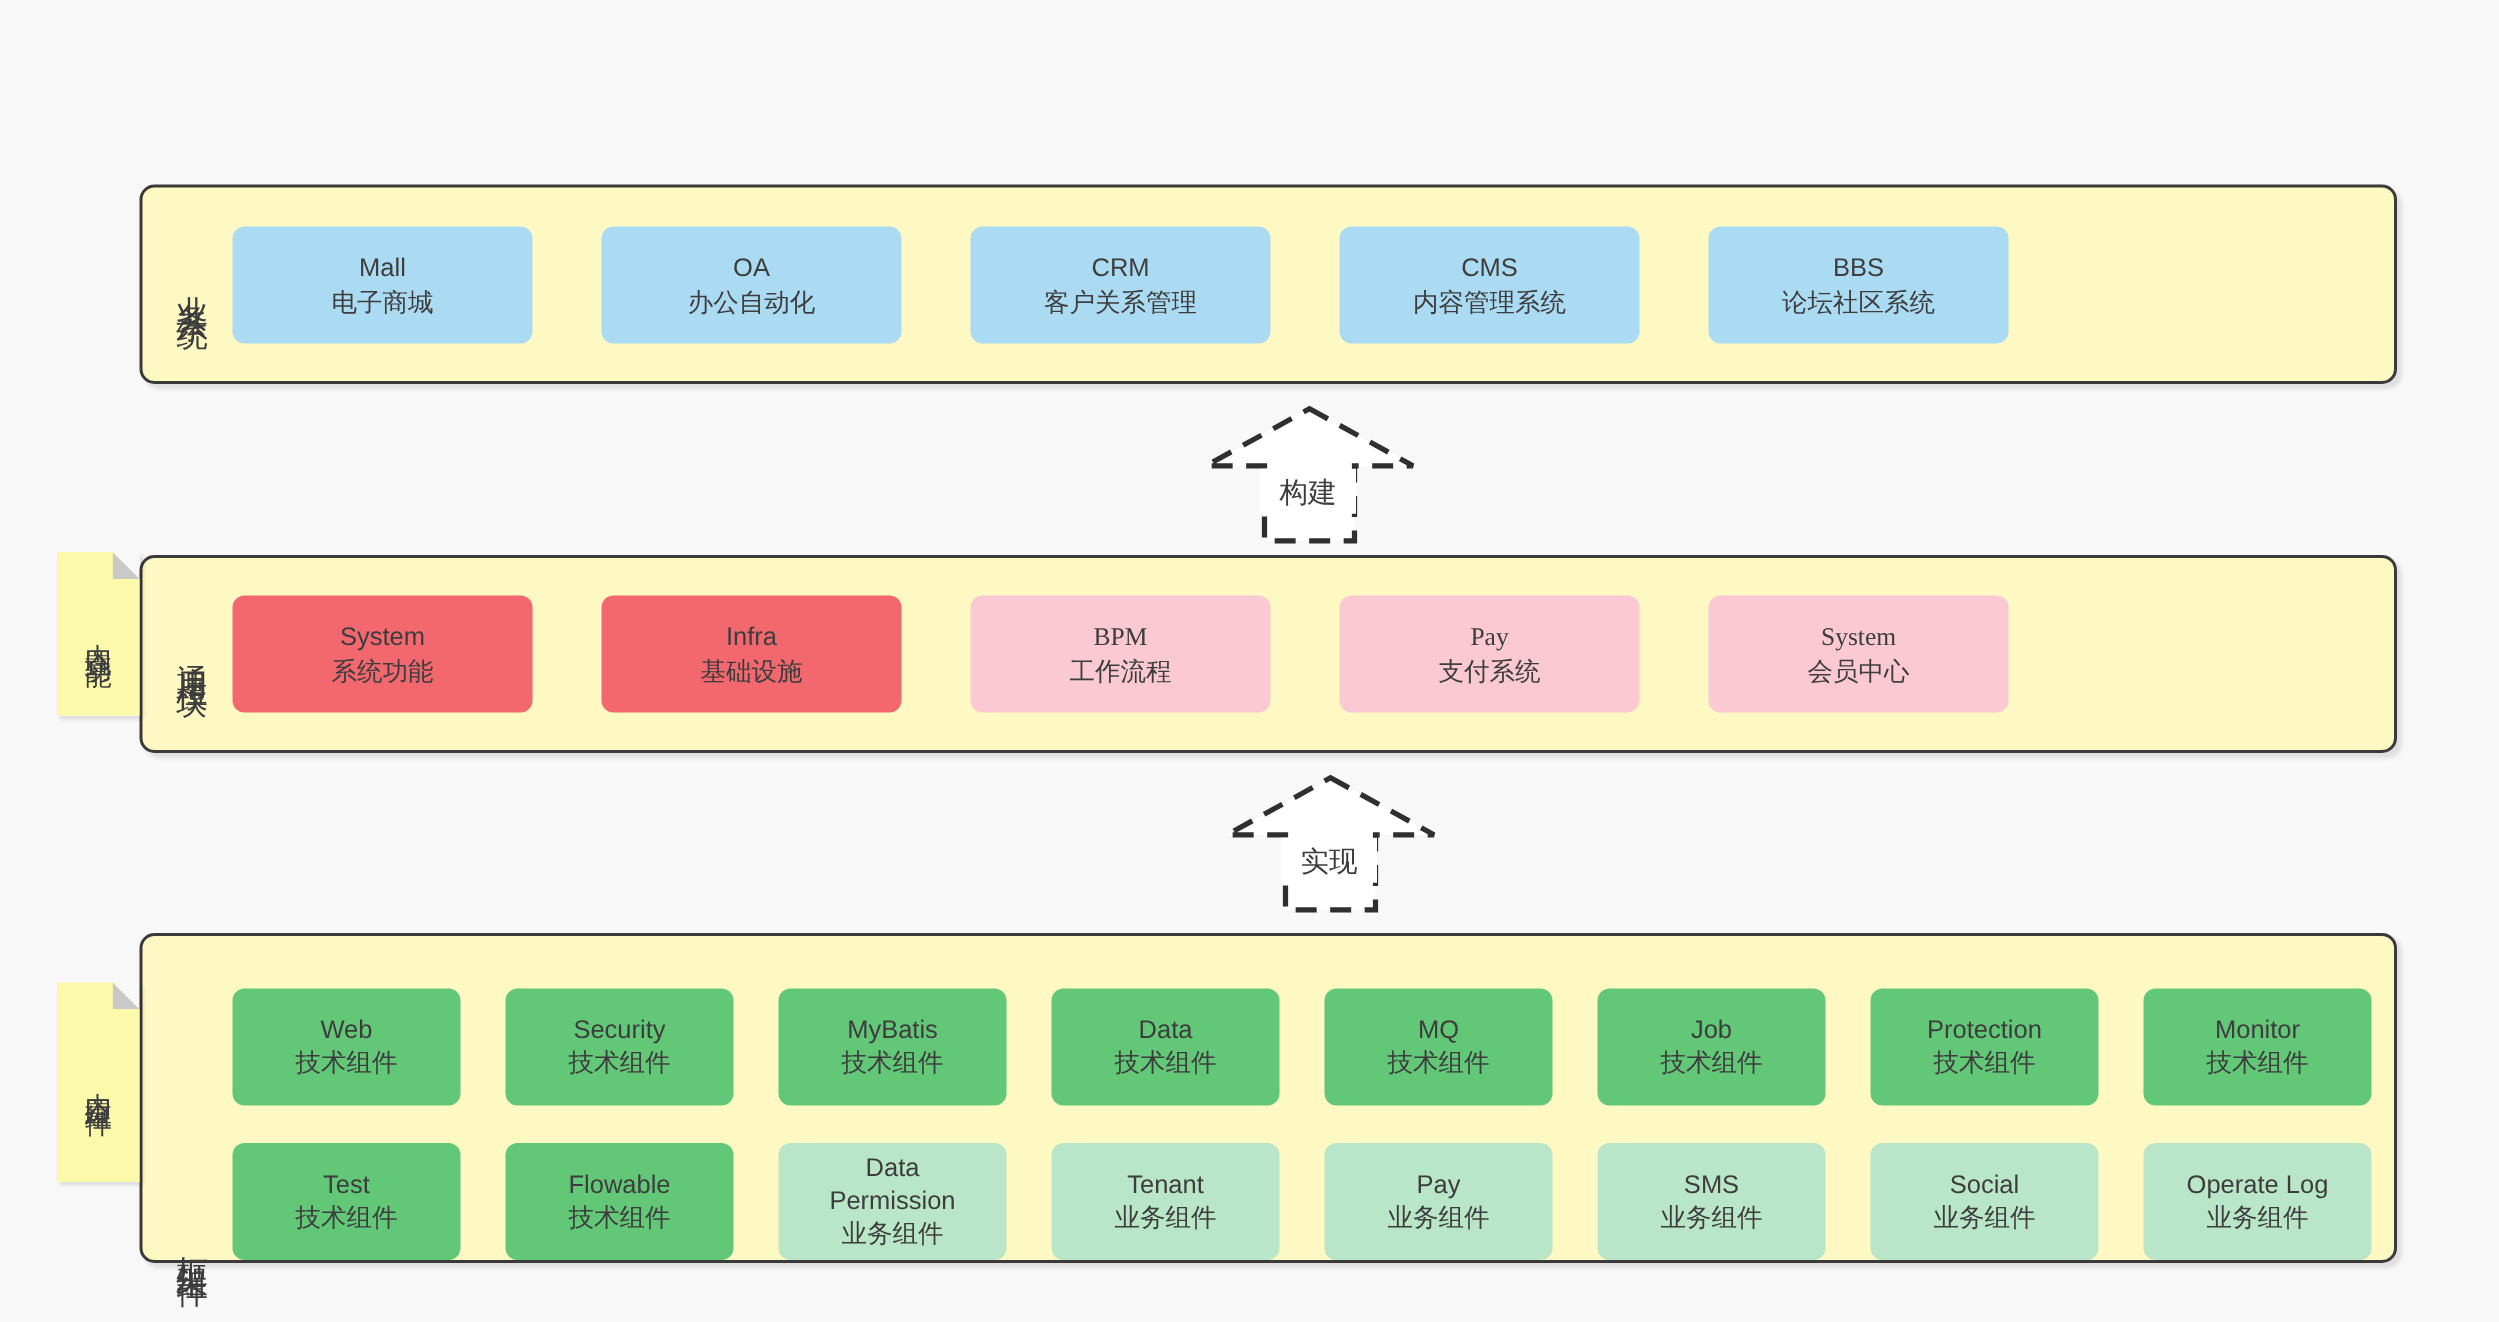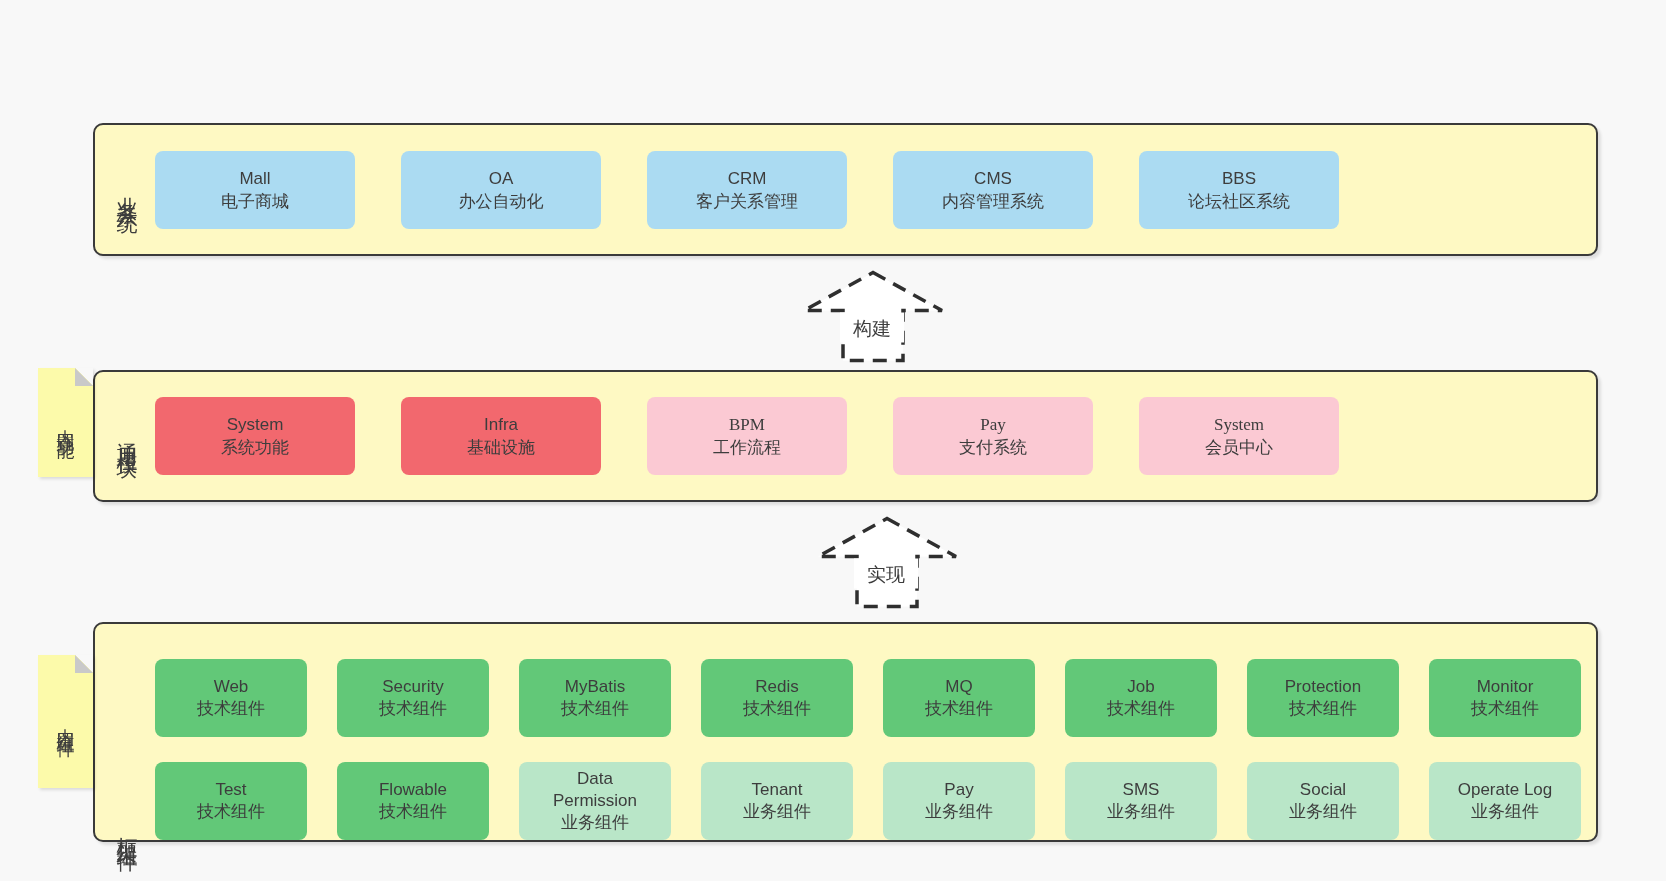--- a/index.html
+++ b/index.html
@@ -148,21 +148,21 @@
         </div>
         <div class="box" data-variant="green">
           <div>Security</div>
           <div>技术组件</div>
         </div>
         <div class="box" data-variant="green">
           <div>MyBatis</div>
           <div>技术组件</div>
         </div>
         <div class="box" data-variant="green">
-          <div>Redis</div>
+          <div>Data</div>
           <div>技术组件</div>
         </div>
         <div class="box" data-variant="green">
           <div>MQ</div>
           <div>技术组件</div>
         </div>
         <div class="box" data-variant="green">
           <div>Job</div>
           <div>技术组件</div>
         </div>

